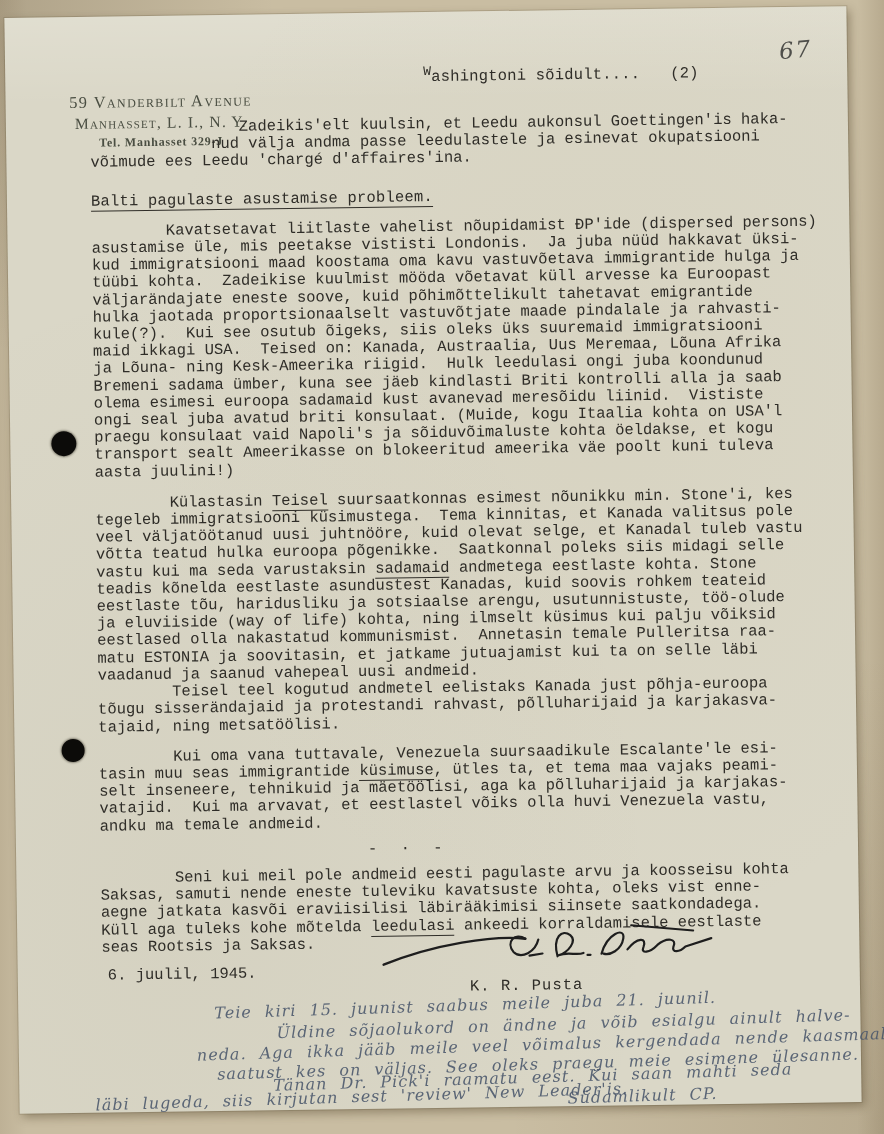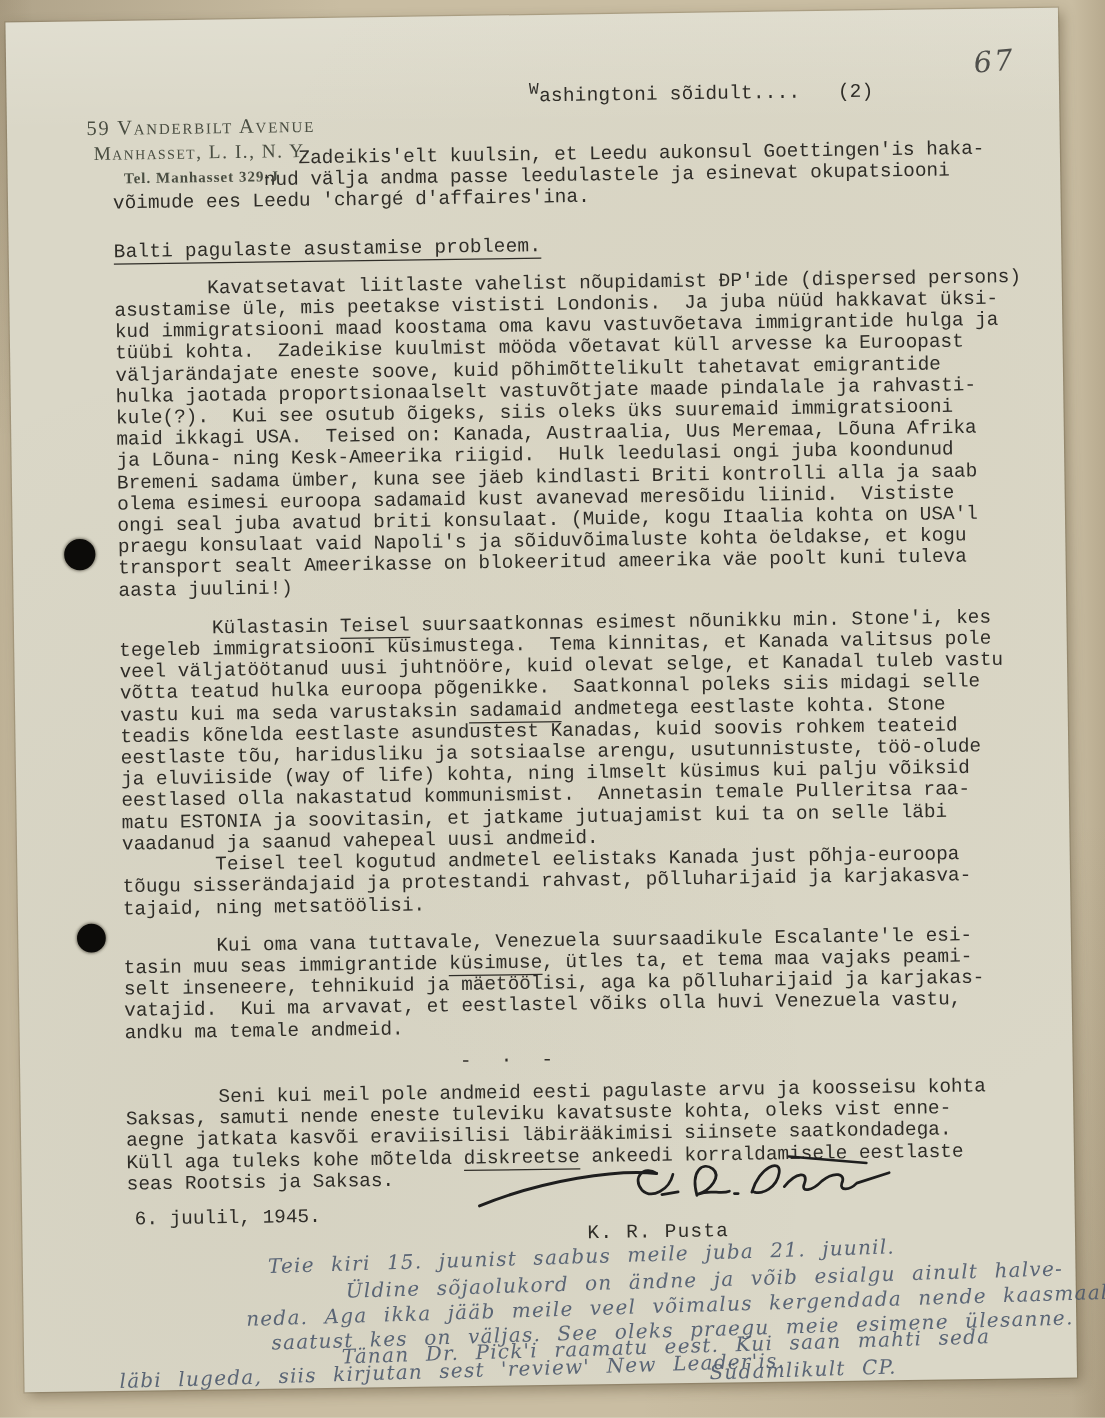--- a/index.html
+++ b/index.html
@@ -131,21 +131,21 @@
 matu ESTONIA ja soovitasin, et jatkame jutuajamist kui ta on selle läbi
 vaadanud ja saanud vahepeal uusi andmeid.</span></div><div class="para body" style="margin-top: 0px;"><span>        Teisel teel kogutud andmetel eelistaks Kanada just põhja-euroopa
 tõugu sisserändajaid ja protestandi rahvast, põlluharijaid ja karjakasva-
 tajaid, ning metsatöölisi.</span></div><div class="para body" style="margin-top: 13px;"><span>        Kui oma vana tuttavale, Venezuela suursaadikule Escalante'le esi-
 tasin muu seas immigrantide </span><span class="u">küsimuse</span><span>, ütles ta, et tema maa vajaks peami-
 selt inseneere, tehnikuid ja mäetöölisi, aga ka põlluharijaid ja karjakas-
 vatajid.  Kui ma arvavat, et eestlastel võiks olla huvi Venezuela vastu,
 andku ma temale andmeid.</span></div><div class="para divider" style="margin-top: 9px;"><span>- · -</span></div><div class="para body" style="margin-top: 9px;"><span>        Seni kui meil pole andmeid eesti pagulaste arvu ja koosseisu kohta
 Saksas, samuti nende eneste tuleviku kavatsuste kohta, oleks vist enne-
 aegne jatkata kasvõi eraviisilisi läbirääkimisi siinsete saatkondadega.
-Küll aga tuleks kohe mõtelda </span><span class="u">diskreetse</span><span> ankeedi korraldamisele eestlaste
+Küll aga tuleks kohe mõtelda </span><span class="u">leedulasi</span><span> ankeedi korraldamisele eestlaste
 seas Rootsis ja Saksas.</span></div></div>
 
   <div class="dateline">6. juulil, 1945.</div>
 
   <svg class="signature-svg" width="340" height="72" viewBox="0 0 340 72">
     <g fill="none" stroke="#1e1e1e" stroke-linecap="round" stroke-linejoin="round">
       <path stroke-width="2.4" d="M4,54 C55,34 115,26 146,30"></path>
       <path stroke-width="2.2" d="M146,30 C136,23 126,33 134,43 C142,51 156,43 159,31 M150,47 L163,45"></path>
       <path stroke-width="2.2" d="M178,48 C173,28 183,21 191,27 C198,33 189,44 179,47 C189,43 197,48 204,45 M208,47 L211,47"></path>
       <path stroke-width="2.2" d="M222,46 C228,26 246,19 244,31 C242,43 230,48 224,46"></path>

